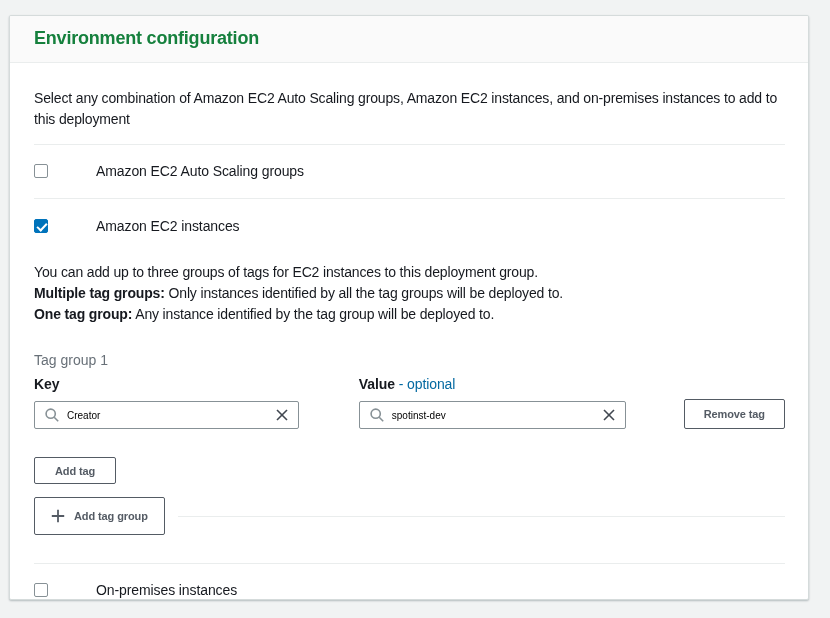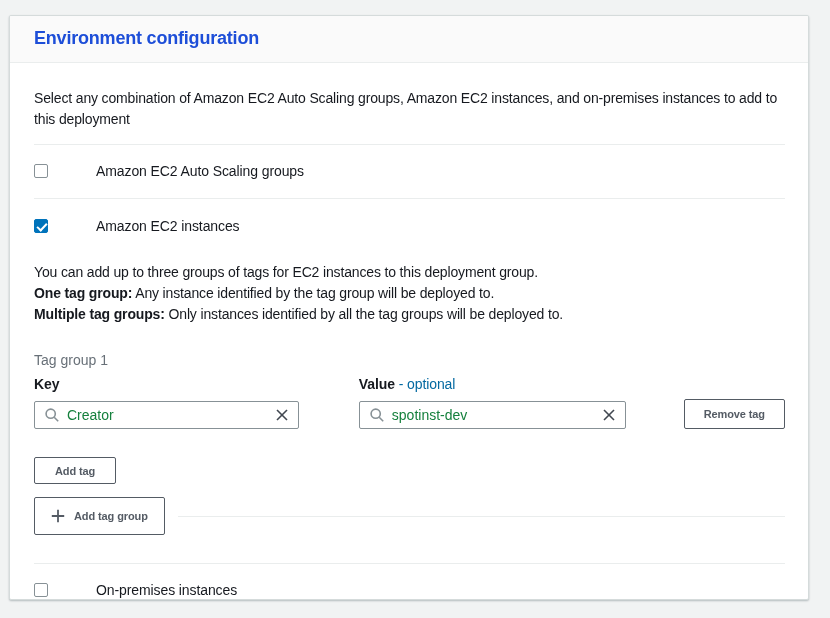--- a/index.html
+++ b/index.html
@@ -24,21 +24,21 @@
   }
   .card-header {
     background: #fafafa;
     border-bottom: 1px solid #eaeded;
     padding: 12px 24px 13px;
   }
   .card-title {
     margin: 0;
     font-size: 18px;
     font-weight: bold;
-    color: #1d4ed8;
+    color: #15803d;
     letter-spacing: -0.2px;
   }
   .card-body { padding: 0 23px 0 24px; }
 
   .desc {
     margin: 25px 0 0;
     line-height: 21px;
     letter-spacing: -0.15px;
     max-width: 756px;
   }
@@ -81,21 +81,21 @@
     margin-top: 8px;
     display: flex; align-items: center; gap: 7px;
     height: 28px; padding: 0 9px;
     background: #fff;
     border: 1px solid #879196; border-radius: 2px;
   }
   .search-box input {
     flex: 1; min-width: 0;
     border: 0; outline: 0; padding: 0;
     background: transparent;
-    font-family: inherit; font-size: 14px; color: #15803d;
+    font-family: inherit; font-size: 10px; color: #000000;
   }
   .icon-btn {
     background: none; border: 0; padding: 0; margin: 0;
     display: flex; align-items: center; cursor: pointer; flex: none;
   }
   .btn {
     background: #fff;
     border: 1px solid #545b64; border-radius: 2px;
     color: #545b64; font-weight: bold;
     font-size: 11px; font-family: inherit;
@@ -133,22 +133,22 @@
 
     <hr class="divider" style="margin:0">
 
     <div class="cb-row row-ec2">
       <input type="checkbox" class="cb" checked="true" style="">
       <span class="cb-label">Amazon EC2 instances</span>
     </div>
 
     <div class="help">
       <div>You can add up to three groups of tags for EC2 instances to this deployment group.</div>
+      <div><b>Multiple tag groups:</b><span> Only instances identified by all the tag groups will be deployed to.</span></div>
       <div><b>One tag group:</b><span> Any instance identified by the tag group will be deployed to.</span></div>
-      <div><b>Multiple tag groups:</b><span> Only instances identified by all the tag groups will be deployed to.</span></div>
     </div>
 
     <div class="tg-title">Tag group 1</div>
 
     <div class="tag-form">
 
       <div class="col-key">
         <label class="field-label">Key</label>
         <div class="search-box">
           <svg width="16" height="16" viewBox="0 0 16 16">

